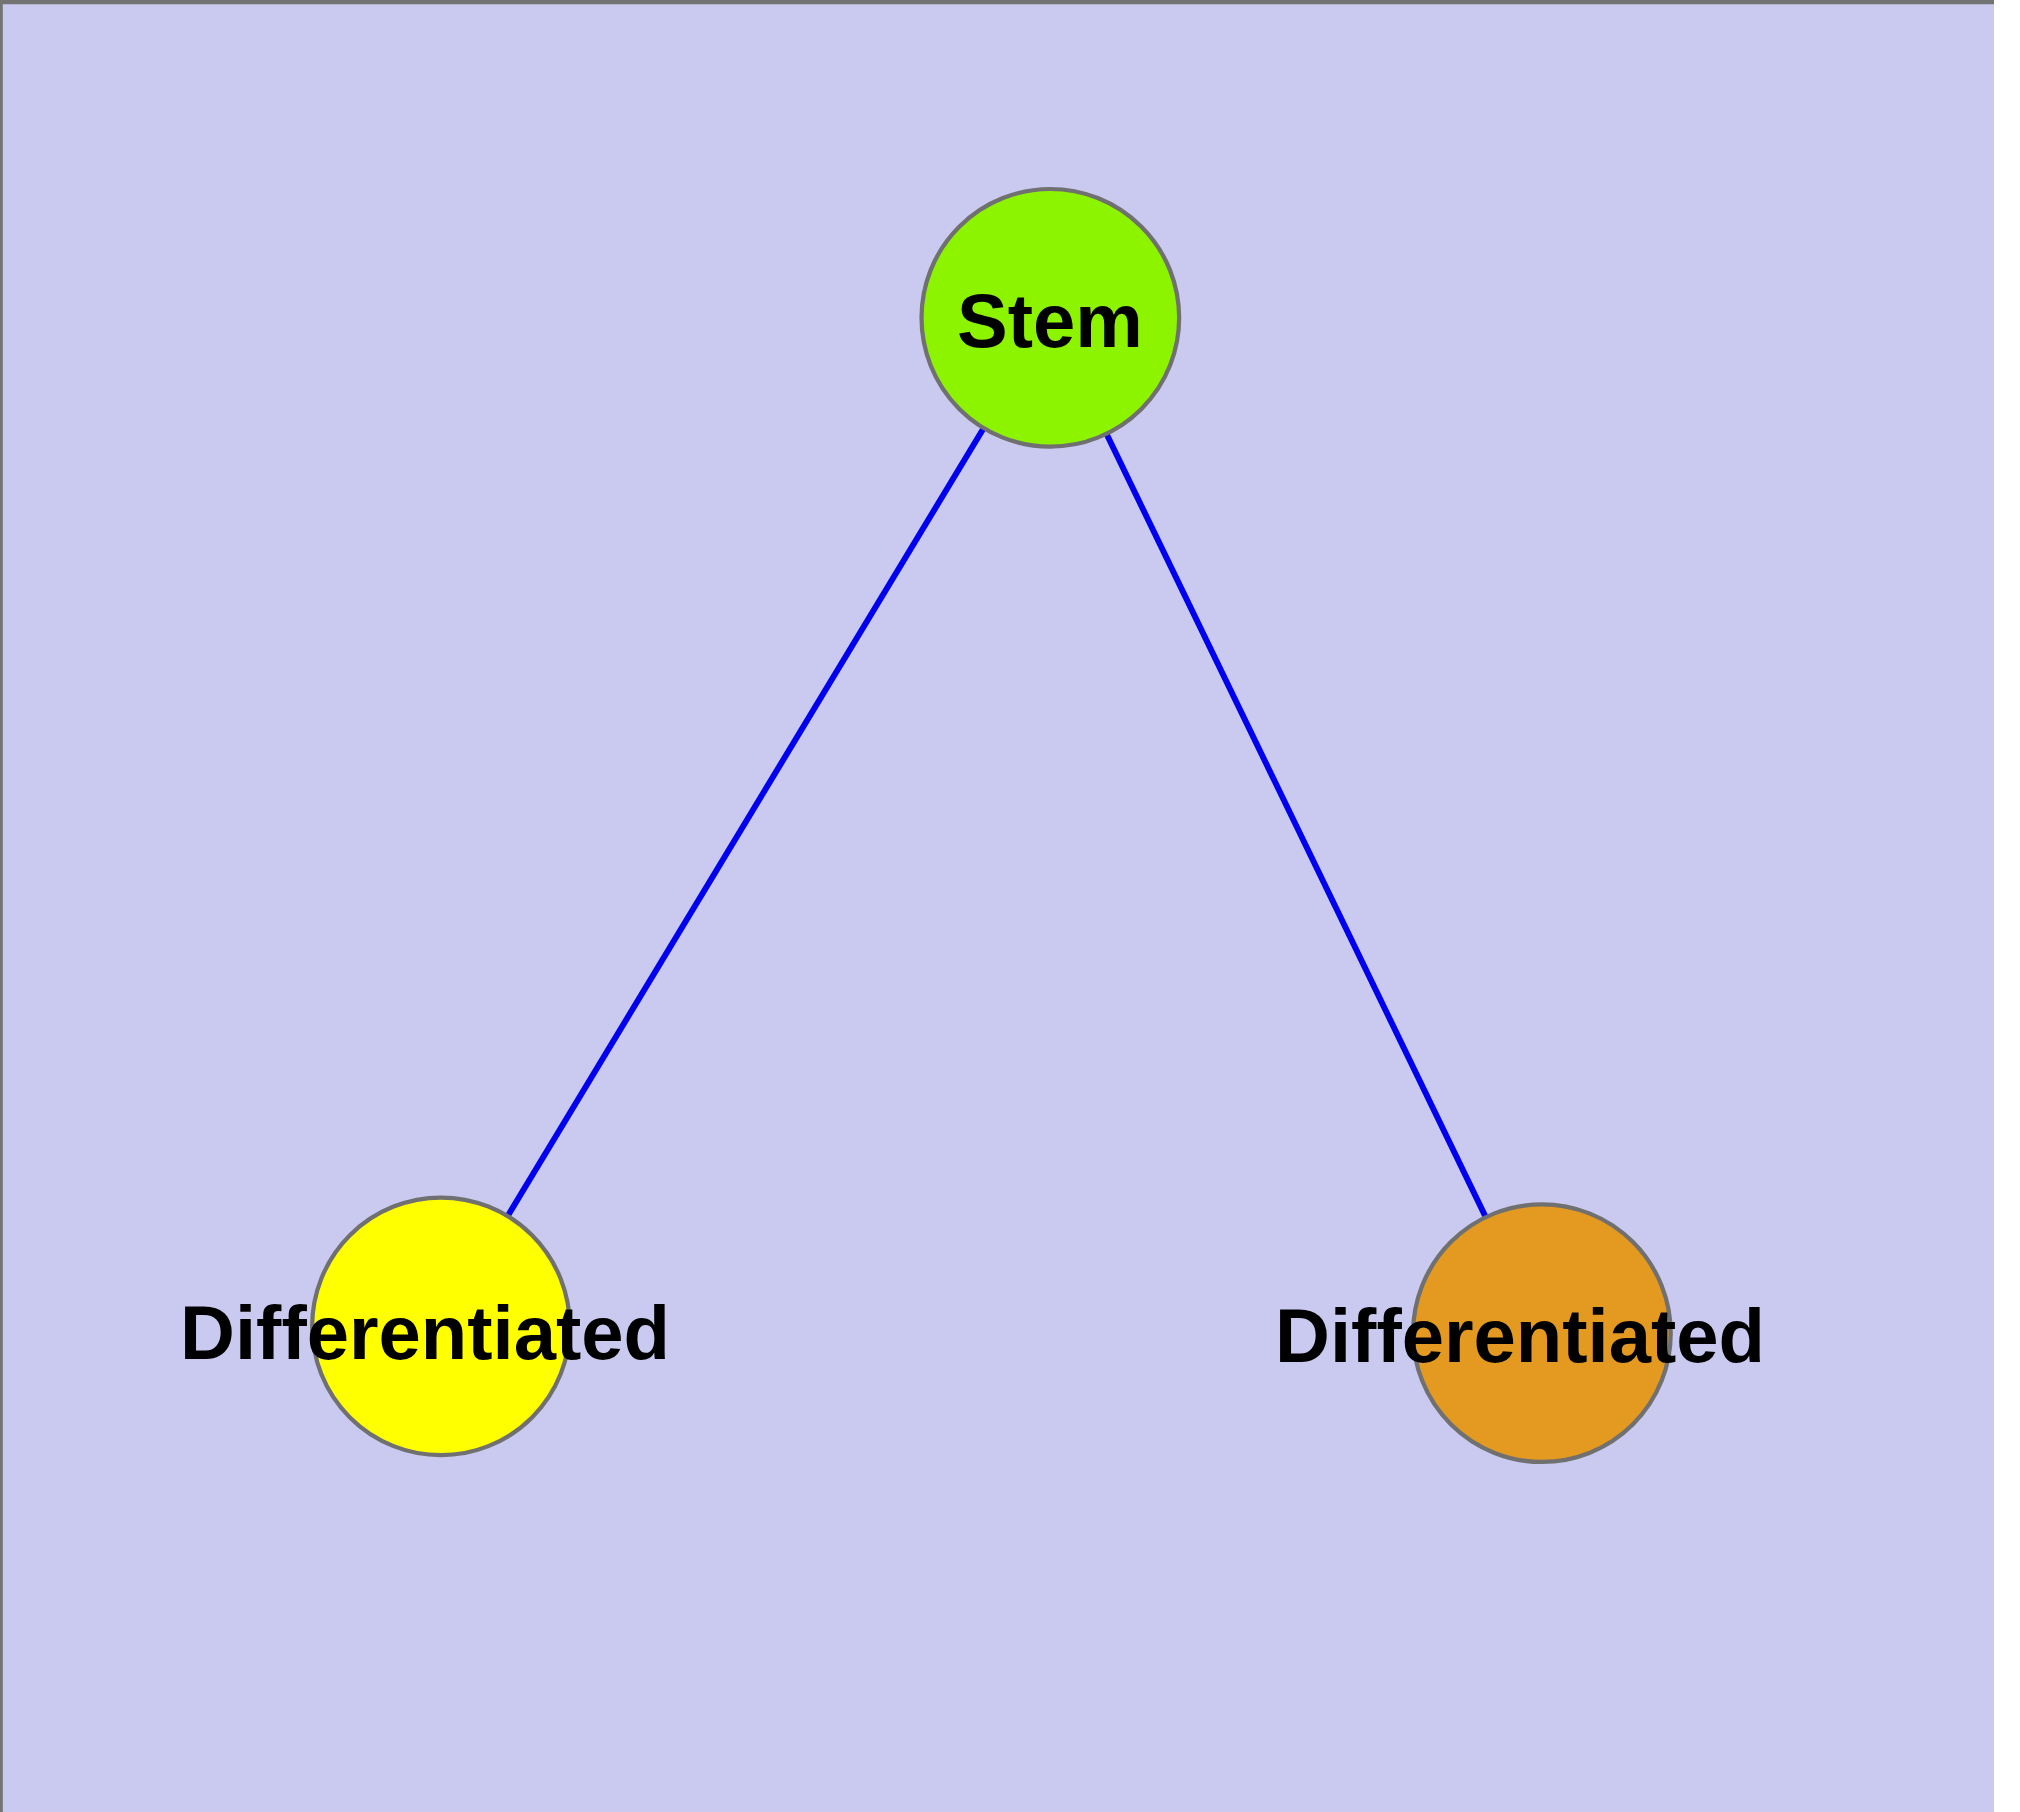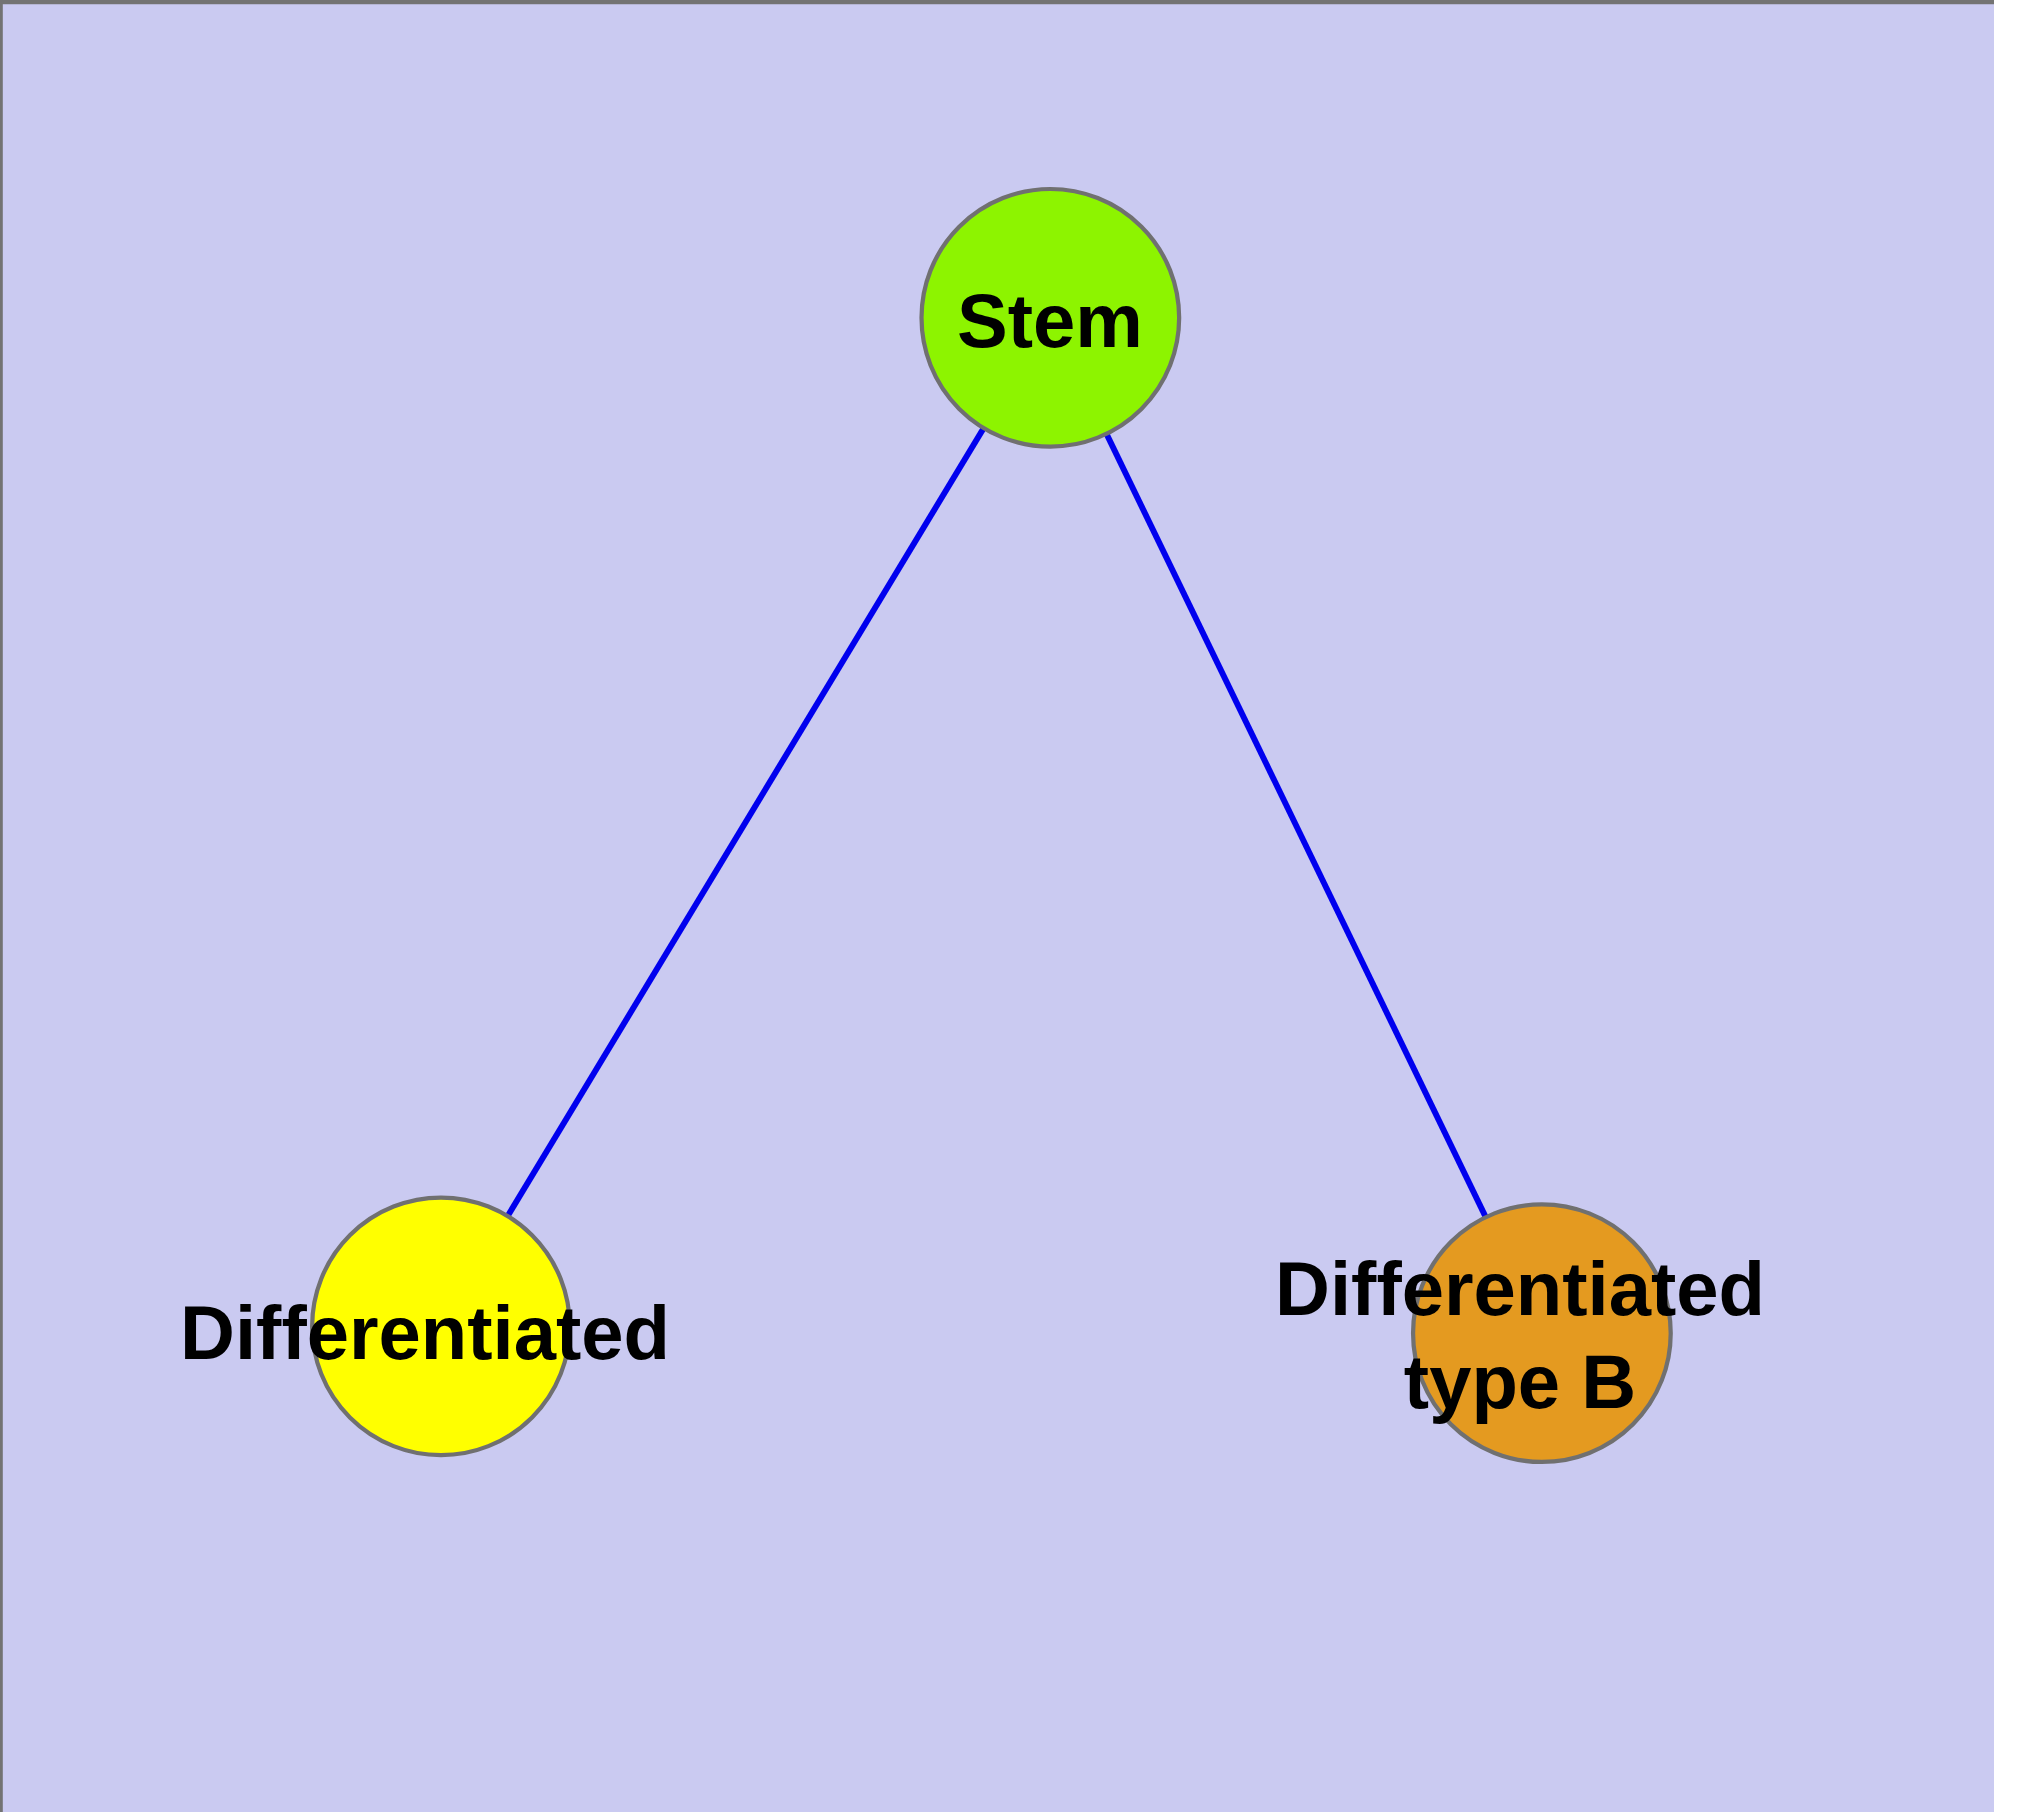--- a/index.html
+++ b/index.html
@@ -57,17 +57,16 @@
   <div class="node-label" style="left: 1050px; top: 320px; color: rgb(0, 0, 0);">
     <span class="label-line">Stem</span>
   </div>
 
   <div class="node-label" style="left: 425px; top: 1332px; color: rgb(0, 0, 0);">
     <span class="label-line">Differentiated</span>
   </div>
 
   <div class="node-label" style="left: 1520px; top: 1335px; color: rgb(0, 0, 0);">
     <span class="label-line">Differentiated</span>
-    <span class="label-line">type B</span>
   </div>
 
 </div>
 
 
 </body></html>

